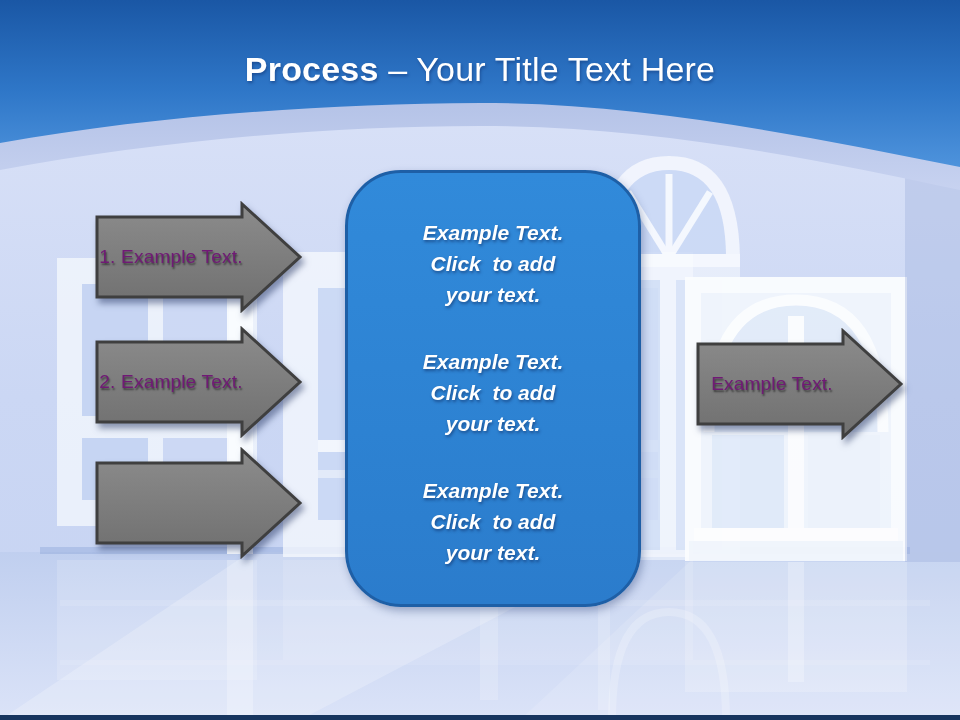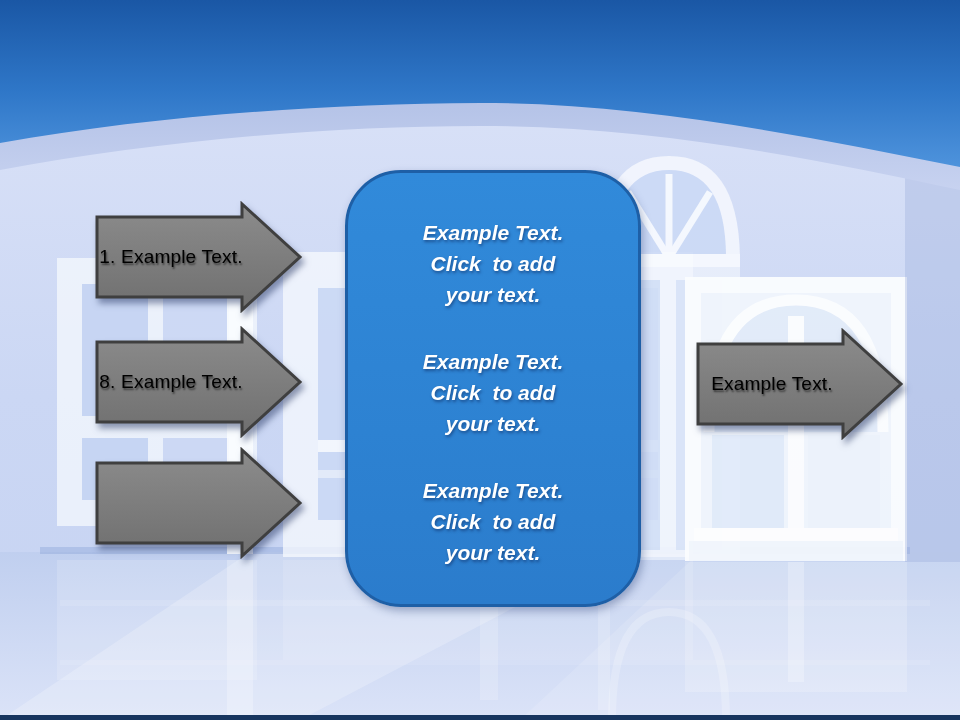--- a/index.html
+++ b/index.html
@@ -22,21 +22,21 @@
   }
   .title .tb{font-weight:bold;}
 
   
   .arrow{position:absolute;width:208px;height:112px;z-index:4;}
   .arrow svg{position:absolute;left:0;top:0;width:208px;height:112px;
     filter:drop-shadow(3px 5px 3px rgba(40,55,100,.5));}
   .arrow .arrow-label{
     position:absolute;left:2px;top:0;width:148px;height:112px;
     display:flex;align-items:center;justify-content:center;
-    color:#000000;font-size:19px;letter-spacing:.2px;
+    color:#701a75;font-size:19px;letter-spacing:.2px;
     text-shadow:1px 2px 2px rgba(0,0,0,.55);
     white-space:nowrap;
   }
   .arrow-1{left:95px;top:201px;}
   .arrow-2{left:95px;top:326px;}
   .arrow-3{left:95px;top:447px;}
   .arrow-out{left:696px;top:328px;}
 
   
   .panel{
@@ -147,20 +147,21 @@
       </linearGradient>
       <linearGradient id="bandGrad" x1="0" y1="0" x2="0" y2="1">
         <stop offset="0" stop-color="#9fb1dd"></stop>
         <stop offset="1" stop-color="#c7d2f0"></stop>
       </linearGradient>
     </defs>
     <path d="M0,0 H960 V190 C810,158 650,126 480,126 C320,126 150,142 0,170 Z" fill="url(#bandGrad)"></path>
     <path d="M0,0 H960 V167 C800,135 640,103 480,103 C320,104 150,116 0,143 Z" fill="url(#headerGrad)"></path>
   </svg>
 
+  <h1 class="title"><span class="tb">Process</span><span class="tr"> – Your Title Text Here</span></h1>
 
   <div class="arrow arrow-1">
     <svg viewBox="0 0 208 112">
       <defs>
           <linearGradient id="ag1" x1="0" y1="0" x2="0" y2="1">
         <stop offset="0" stop-color="#8c8c8c"></stop>
             <stop offset="1" stop-color="#6f6f6f"></stop>
       </linearGradient>
         </defs>
       <polygon points="2,16 147,16 147,3 205,56 147,109 147,96 2,96" fill="url(#ag1)" stroke="#3f3f3f" stroke-width="3" stroke-linejoin="miter"></polygon>
@@ -171,21 +172,21 @@
   <div class="arrow arrow-2">
     <svg viewBox="0 0 208 112">
       <defs>
           <linearGradient id="ag2" x1="0" y1="0" x2="0" y2="1">
         <stop offset="0" stop-color="#8c8c8c"></stop>
             <stop offset="1" stop-color="#6f6f6f"></stop>
       </linearGradient>
         </defs>
       <polygon points="2,16 147,16 147,3 205,56 147,109 147,96 2,96" fill="url(#ag2)" stroke="#3f3f3f" stroke-width="3" stroke-linejoin="miter"></polygon>
     </svg>
-    <span class="arrow-label">8. Example Text.</span>
+    <span class="arrow-label">2. Example Text.</span>
   </div>
 
   <div class="arrow arrow-3">
     <svg viewBox="0 0 208 112">
       <defs>
           <linearGradient id="ag3" x1="0" y1="0" x2="0" y2="1">
         <stop offset="0" stop-color="#8c8c8c"></stop>
             <stop offset="1" stop-color="#6f6f6f"></stop>
       </linearGradient>
         </defs>

